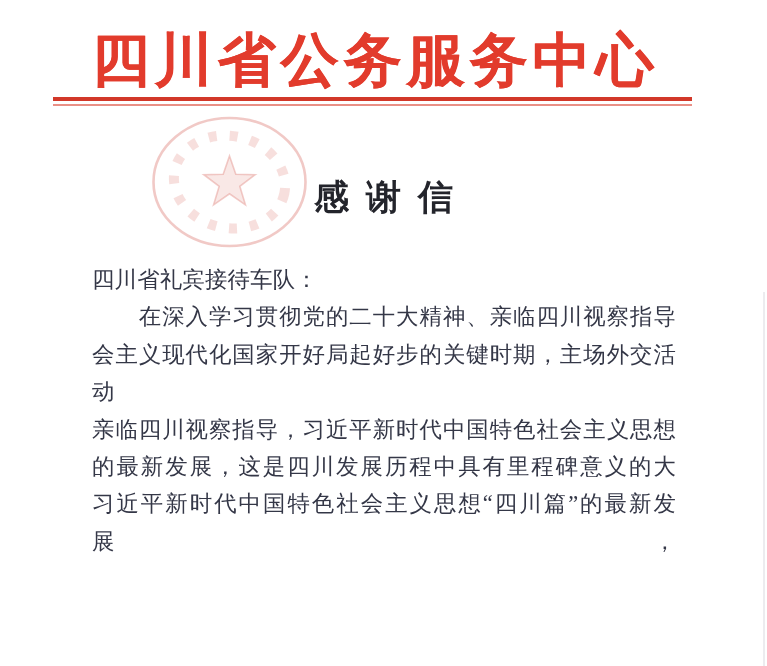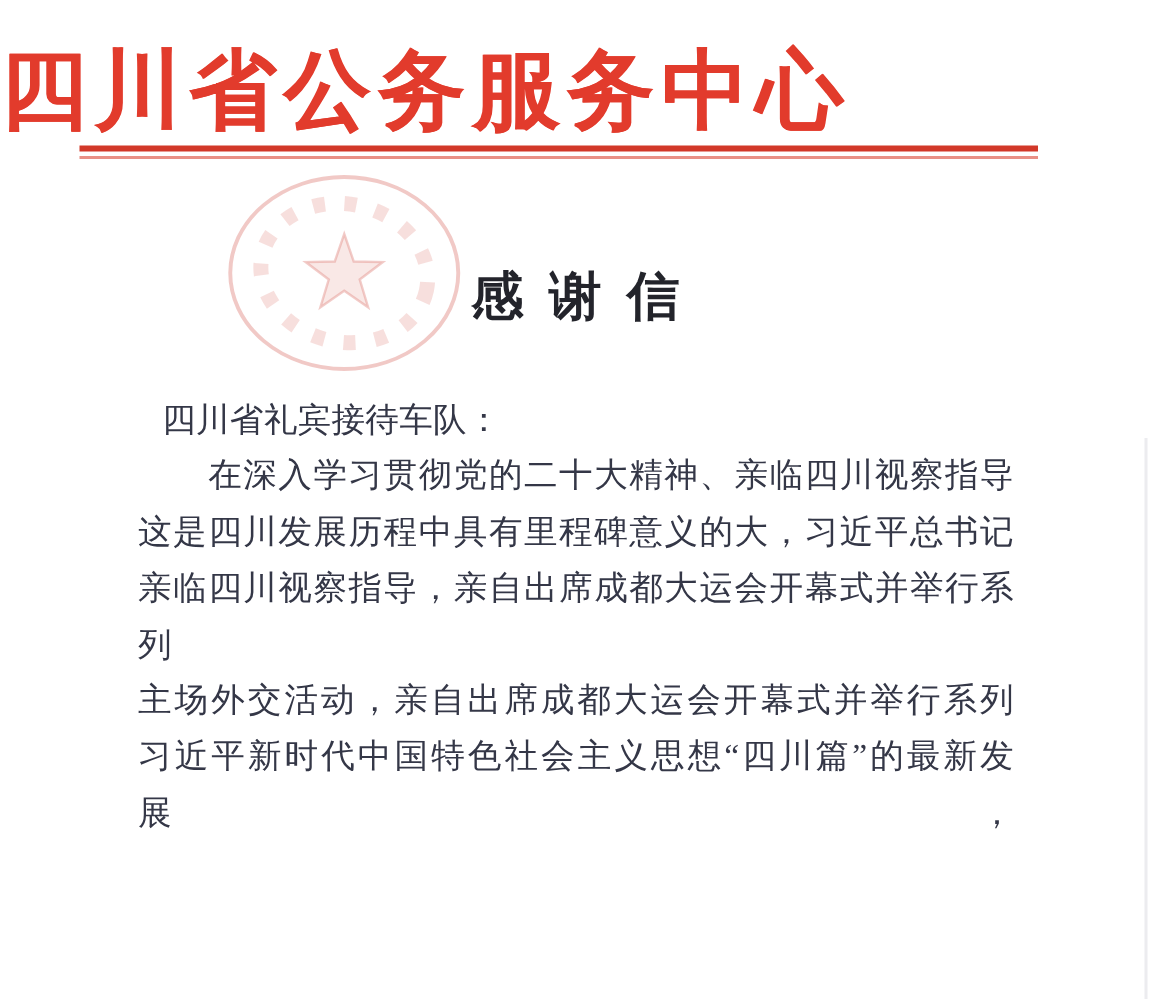--- a/index.html
+++ b/index.html
@@ -11,21 +11,21 @@
   .page {
     position: relative;
     width: 767px; height: 666px;
     background: #ffffff;
     overflow: hidden;
   }
   
   .letterhead {
     position: absolute;
     top: 22px; left: 0; width: 750px;
-    text-align: left;
+    text-align: center;
     font-size: 58px;
     font-weight: 700;
     letter-spacing: 5px;
     color: #e23b2c;
     white-space: nowrap;
     text-shadow: 0.5px 0 0 #e23b2c;
   }
   
   .rule-thick {
     position: absolute;
@@ -66,21 +66,20 @@
     letter-spacing: 0.2px;
   }
   .body-line {
     text-align: justify;
     text-align-last: justify;
     white-space: nowrap_disabled;
   }
   .body-line.no-justify {
     text-align: center;
     text-align-last: left;
-    margin-left: 16px;
   }
   
   .scan-streak {
     position: absolute;
     right: 2px; top: 292px; width: 2px; height: 374px;
     background: #ececef;
   }
 </style>
 </head>
 <body>
@@ -102,22 +101,22 @@
       <path d="M78.5,40 L84.8,58.3 L104.2,58.7 L88.8,70.3 L94.4,88.8 L78.5,77.8 L62.6,88.8 L68.2,70.3 L52.8,58.7 L72.2,58.3 Z" fill="rgba(228,148,142,0.22)" stroke="rgba(228,148,142,0.48)" stroke-width="1.6"></path>
     </svg>
   </div>
 
   <h1 class="title">感谢信</h1>
 
   <div class="body-block">
     <div class="body-line no-justify">四川省礼宾接待车队：</div>
     <div id="body-lines">
         <div class="body-line">　　在深入学习贯彻党的二十大精神、亲临四川视察指导</div>
-        <div class="body-line">这是四川发展历程中具有里程碑意义的大，习近平总书记</div>
-        <div class="body-line">亲临四川视察指导，亲自出席成都大运会开幕式并举行系列</div>
-        <div class="body-line">主场外交活动，亲自出席成都大运会开幕式并举行系列</div>
+        <div class="body-line">会主义现代化国家开好局起好步的关键时期，主场外交活动</div>
+        <div class="body-line">亲临四川视察指导，习近平新时代中国特色社会主义思想</div>
+        <div class="body-line">的最新发展，这是四川发展历程中具有里程碑意义的大</div>
         <div class="body-line">习近平新时代中国特色社会主义思想“四川篇”的最新发展，</div>
       </div>
   </div>
 
   <div class="scan-streak"></div>
 
 </div>
 
 </body></html>

